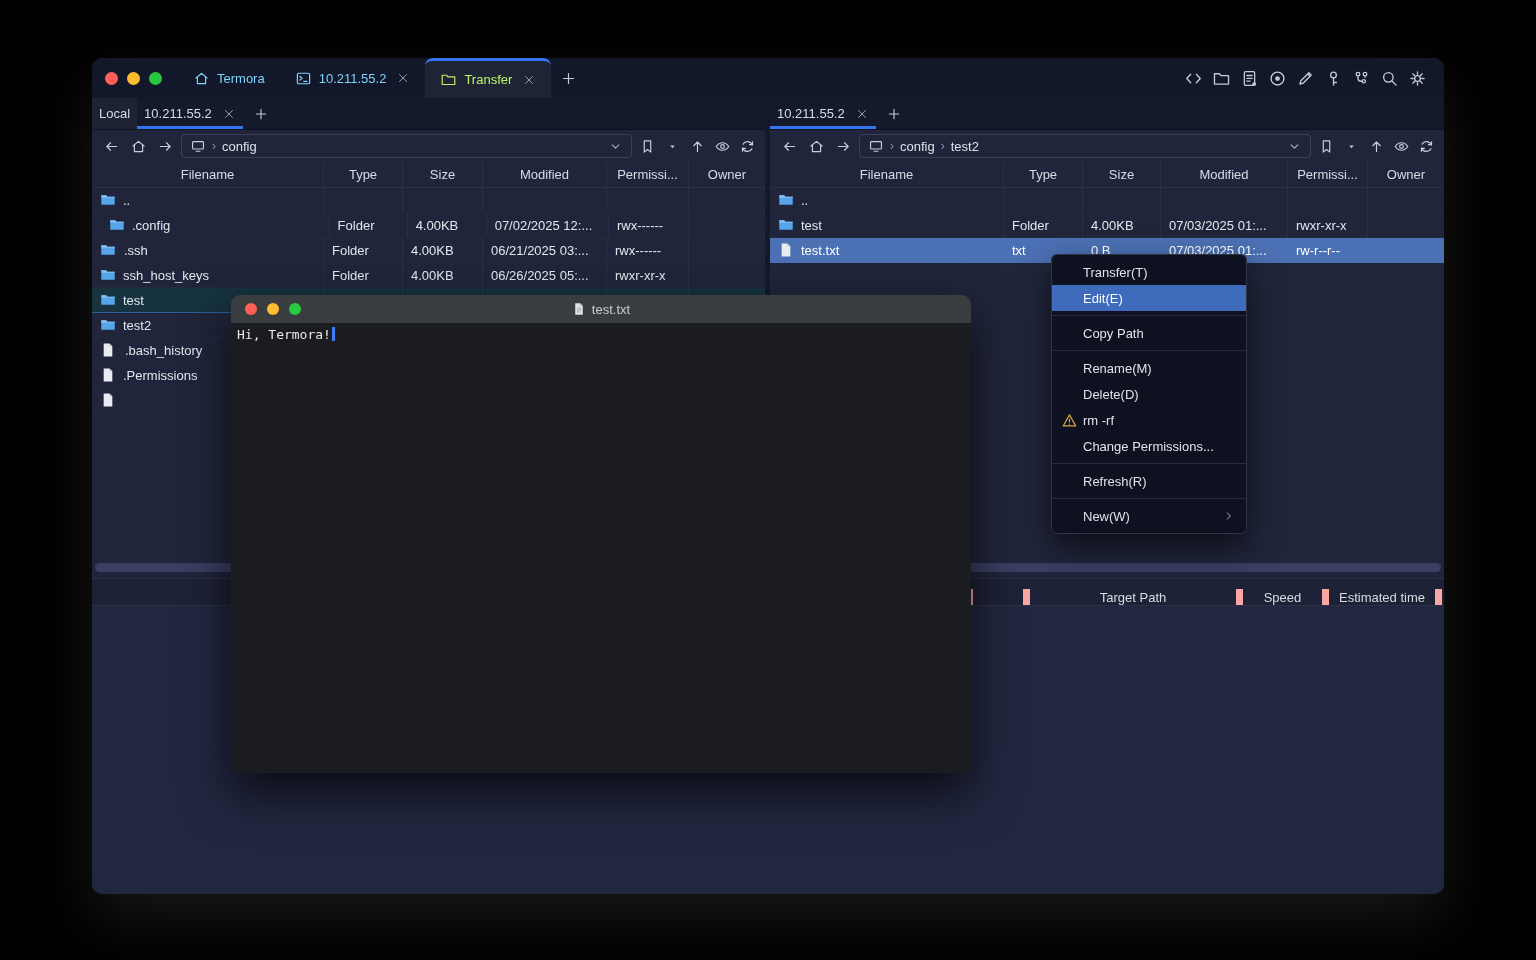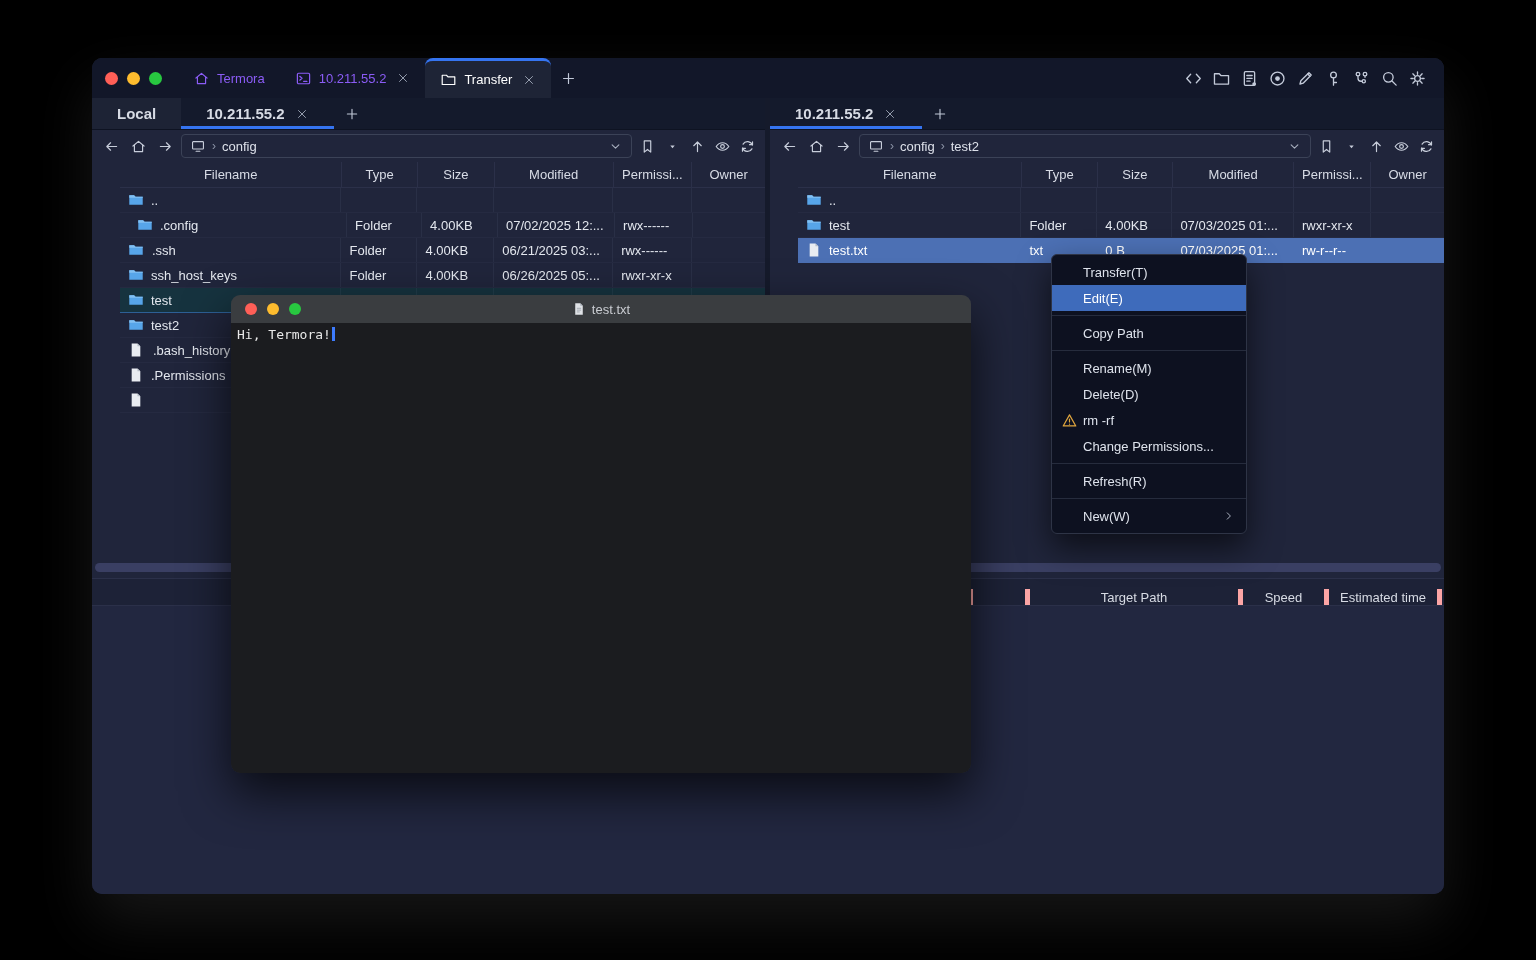--- a/index.html
+++ b/index.html
@@ -8,75 +8,75 @@
 
   .window { position:absolute; left:92px; top:58px; width:1352px; height:836px;
     background:#20253b; border-radius:10px; overflow:hidden;
     box-shadow:0 26px 60px rgba(140,140,140,.16), 0 8px 20px rgba(0,0,0,.65); }
 
   
   .titlebar { position:absolute; left:0; top:0; width:100%; height:40px; background:#121729; display:flex; align-items:stretch; }
   .traffic { display:flex; gap:9px; align-items:center; padding:0 16px 0 13px; }
   .tl { width:13px; height:13px; border-radius:50%; }
   .mtabs { display:flex; align-items:stretch; }
-  .mtab { display:flex; align-items:center; gap:7px; padding:0 15px; font-size:13px; color:#8b5cf6; cursor:default; }
-  .mtab.active { background:#1e2436; border-top:3px solid #3574f0; border-radius:8px 8px 0 0; color:#ffffff; }
+  .mtab { display:flex; align-items:center; gap:7px; padding:0 15px; font-size:13px; color:#7dd3fc; cursor:default; }
+  .mtab.active { background:#1e2436; border-top:3px solid #3574f0; border-radius:8px 8px 0 0; color:#bef264; }
   .mtab .icn { width:17px; height:17px; }
   .tclose { width:14px; height:14px; color:#98a0b0; margin-left:3px; }
   .mtab-plus { width:34px; display:flex; align-items:center; justify-content:center; color:#c2c9d8; }
   .mtab-plus .icn { width:17px; height:17px; }
   .titlebar-actions { margin-left:auto; display:flex; align-items:center; gap:9px; padding-right:17px; color:#c3cad9; }
   .action-btn { width:19px; height:19px; display:flex; align-items:center; justify-content:center; }
   .action-btn svg { width:19px; height:19px; }
 
   
   .panel { position:absolute; top:40px; height:465px; background:#20253b; overflow:hidden; }
   .panel.pleft  { left:0; width:673px; }
   .panel.pright { left:678px; width:674px; }
   .vdivider { position:absolute; left:673px; top:40px; width:5px; height:465px; background:#151a2b; }
 
   .ptabs { height:32px; background:#141a2c; display:flex; align-items:stretch; border-bottom:1px solid #0e1322; }
-  .ptab { display:flex; align-items:center; gap:6px; padding:0 25px; font-size:15px; color:#d7dbe4; position:relative;font-weight:bold; }
+  .ptab { display:flex; align-items:center; gap:6px; padding:0 7px; font-size:13px; color:#d7dbe4; position:relative; }
   .ptab.plain { background:#1d2335; }
   .ptab.active::after { content:""; position:absolute; left:0; right:0; bottom:0; height:3px; background:#3574f0; }
   .ptab .tclose { margin-left:4px; }
   .ptab-plus { width:36px; display:flex; align-items:center; justify-content:center; color:#c2c9d8; }
   .ptab-plus .icn { width:16px; height:16px; }
 
   .ptoolbar { height:32px; display:flex; align-items:center; gap:5px; padding:0 8px; color:#c7cdda; }
   .navbtn { width:22px; height:22px; display:flex; align-items:center; justify-content:center; }
   .navbtn svg { width:17px; height:17px; }
   .crumbfield { flex:1; height:24px; border:1px solid #3b4257; border-radius:4px; display:flex; align-items:center; gap:6px;
     padding:0 8px; font-size:13px; color:#dde1ea; min-width:0; }
   .crumbfield .icn { width:16px; height:16px; color:#c7cdda; }
   .crumb-sep { color:#8b93a6; font-size:12px; }
   .crumb-caret { margin-left:auto; width:15px; height:15px; color:#aab1c0; }
   .tbicon { width:20px; height:20px; display:flex; align-items:center; justify-content:center; }
   .tbicon svg { width:17px; height:17px; }
   .tbicon.small svg { width:11px; height:11px; }
 
   
-  .tablewrap { position:absolute; left:0; right:0; top:64px; bottom:0; font-size:13px; color:#e3e7ee;padding-left:28px; }
+  .tablewrap { position:absolute; left:0; right:0; top:64px; bottom:0; font-size:13px; color:#e3e7ee; }
   .thead { display:flex; height:26px; border-bottom:1px solid #2b3049; color:#d8dce6; }
   .th { display:flex; align-items:center; justify-content:center; border-right:1px solid #2b3049; }
   .th:last-child { border-right:none; }
   .trow { display:flex; height:25px; border-bottom:1px solid #252a41; }
   .td { display:flex; align-items:center; padding:0 8px; border-right:1px solid rgba(125,135,165,.10); white-space:nowrap; overflow:hidden; }
   .td:last-child { border-right:none; }
   .td.fname { gap:7px; }
   .td .icn { width:16px; height:16px; flex:0 0 16px; }
   .row-sel-active { background:#4c70b4; color:#fff; border-bottom-color:transparent; }
   .row-sel-active .td { border-right-color:transparent; }
   .row-sel-inactive { background:#16333f; border-bottom:1px solid #2d6096; }
 
   
   .hscroll { position:absolute; left:3px; top:505px; width:1346px; height:9px; border-radius:5px; background:#3a3f63; }
   .transfer-head { position:absolute; left:0; top:520px; width:1352px; height:28px; background:#1d2237;
     border-top:1px solid #2b3049; border-bottom:1px solid #2b3049; display:flex; font-size:13px; color:#d7dbe4; }
-  .tf-cell { display:flex; align-items:center; justify-content:center; border-right:5px solid #fca5a5;margin-top:10px; }
+  .tf-cell { display:flex; align-items:center; justify-content:center; border-right:7px solid #fca5a5;margin-top:10px; }
   .transfer-body { position:absolute; left:0; top:548px; width:1352px; height:288px; background:#222740; }
 
   
   .editor { position:absolute; left:231px; top:295px; width:740px; height:478px; border-radius:9px; overflow:hidden;
     z-index:50; box-shadow:0 20px 48px rgba(0,0,0,.7); display:flex; flex-direction:column; }
   .editor-titlebar { height:28px; background:#3a3d40; position:relative; display:flex; align-items:center; flex:0 0 28px; }
   .editor-traffic { display:flex; gap:10px; align-items:center; padding-left:14px; z-index:2; }
   .tl2 { width:12px; height:12px; border-radius:50%; }
   .editor-title { position:absolute; left:0; right:0; top:0; bottom:0; display:flex; align-items:center; justify-content:center;
     gap:6px; color:#c9ccd1; font-size:13px; }

